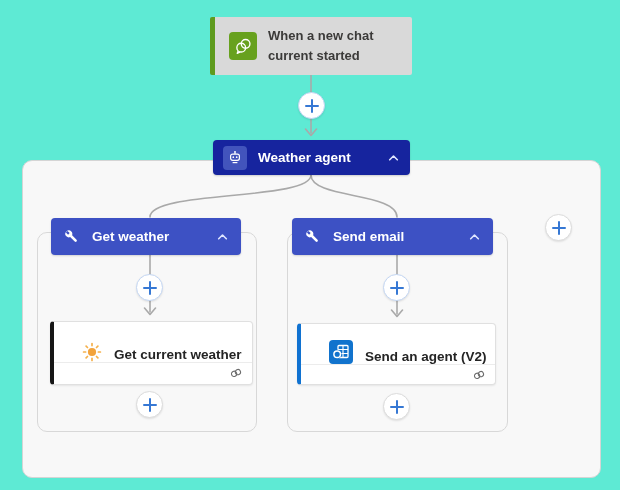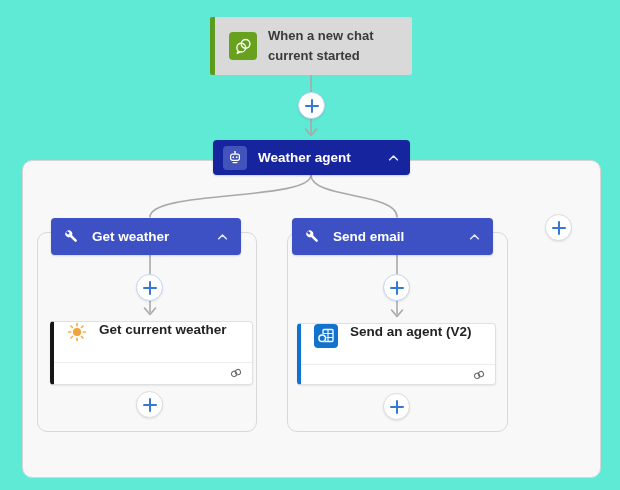--- a/index.html
+++ b/index.html
@@ -37,21 +37,21 @@
     display:flex;align-items:center;padding:0 12px;z-index:5;box-shadow:0 1px 2px rgba(0,0,0,.15);cursor:pointer;}
   .branch-get{left:51px;width:190px;}
   .branch-send{left:292px;width:201px;}
   .branch-label{margin-left:12px;color:#fff;font-size:13.5px;font-weight:700;}
   .chev{margin-left:auto;display:flex;align-items:center;}
 
   .action-card{position:absolute;background:#fff;border:1px solid var(--card-border);border-radius:4px;
     z-index:5;box-shadow:0 1px 2px rgba(0,0,0,.08);cursor:pointer;}
   .card-weather{left:50px;top:321px;width:203px;height:64px;border-left:4px solid var(--weather-bar);}
   .card-email{left:297px;top:323px;width:199px;height:62px;border-left:4px solid var(--email-bar);}
-  .card-main{height:40px;display:flex;align-items:flex-start;padding:0 13px;}
+  .card-main{height:40px;display:flex;align-items:flex-end;padding:0 28px;}
   .card-label{margin-left:12px;font-size:13.5px;font-weight:700;color:var(--card-text);white-space:nowrap;}
   .card-footer{border-top:1px solid #ececec;height:21px;display:flex;align-items:center;justify-content:flex-end;padding:0 9px;}
 
   .plus{position:absolute;width:27px;height:27px;border-radius:50%;background:#fff;display:flex;align-items:center;
     justify-content:center;z-index:6;cursor:pointer;box-shadow:0 1px 2px rgba(0,0,0,.10);}
   .plus.on-line{border:1px solid #c3d6f3;}
   .plus.floating{border:1px solid #dcdcdc;}
 </style>
 </head>
 <body>

